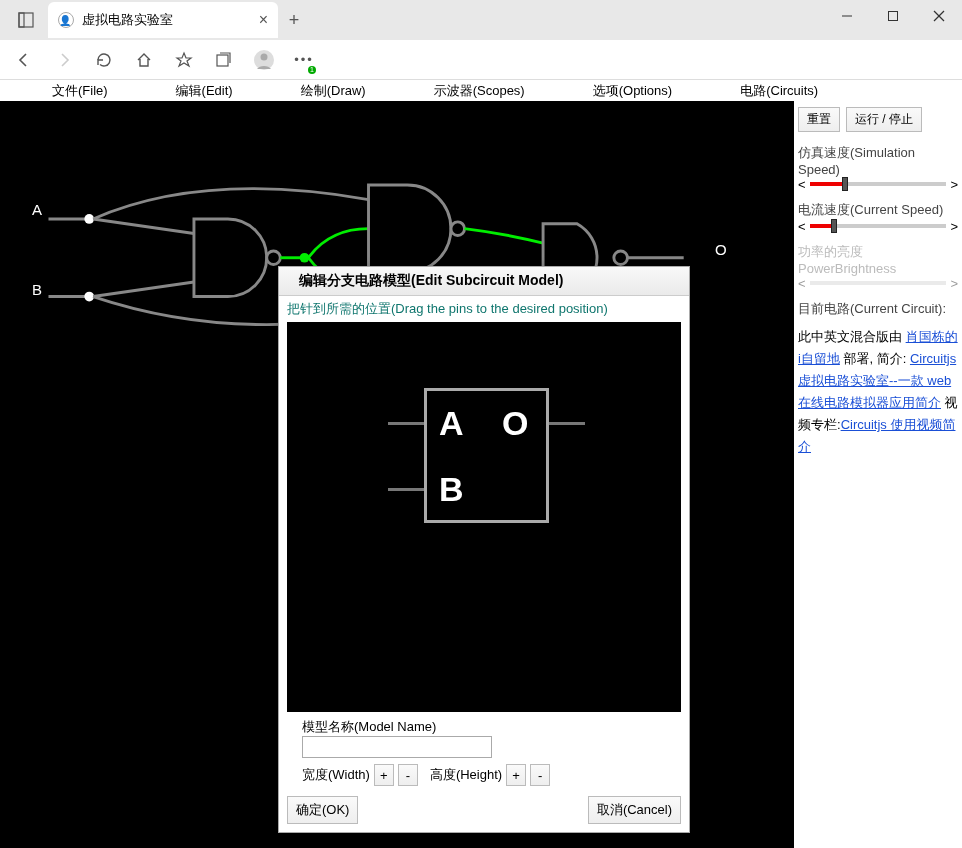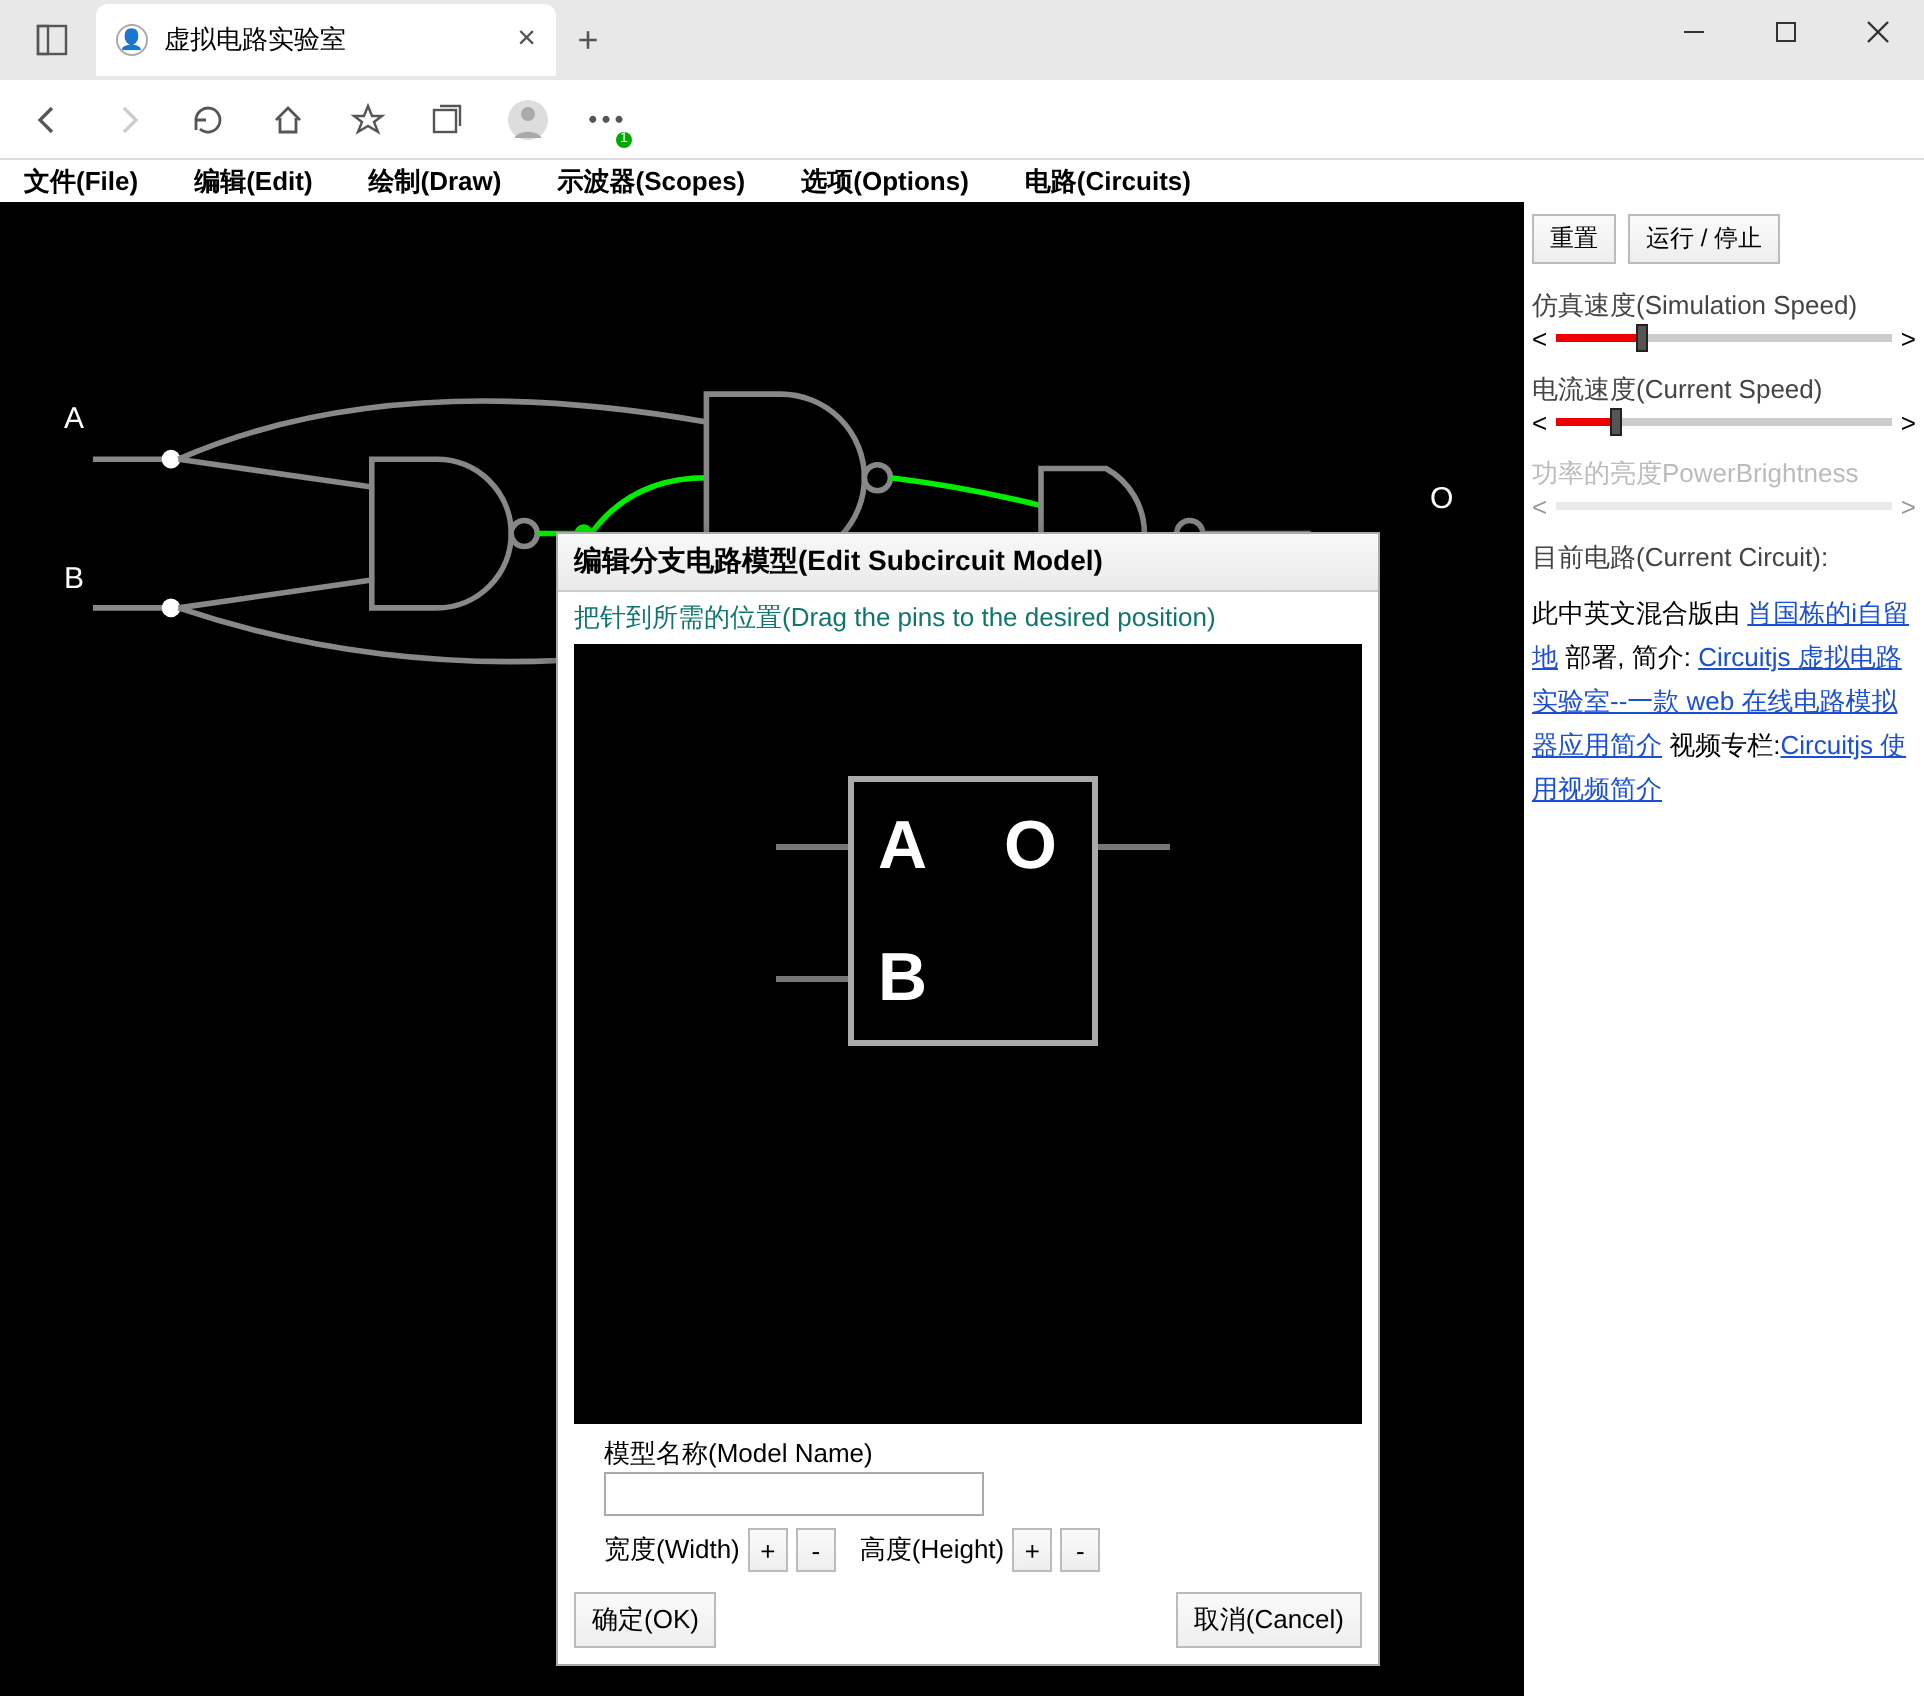--- a/index.html
+++ b/index.html
@@ -19,42 +19,42 @@
 
     .address-bar-row { height: 40px; background: #fff; display: flex; align-items: center; padding: 0 8px; gap: 8px; border-bottom: 1px solid #ddd; }
     .nav-btn { width: 32px; height: 32px; display: flex; align-items: center; justify-content: center; color: #555; font-size: 16px; cursor: pointer; border-radius: 4px; }
     .nav-btn.disabled { color: #ccc; }
     .address-bar { flex: 1; height: 30px; border: 1px solid #ccc; border-radius: 15px; display: flex; align-items: center; padding: 0 12px; gap: 8px; color: #555; }
     .address-bar .url { flex: 1; }
     .toolbar-icon { width: 32px; height: 32px; display: flex; align-items: center; justify-content: center; color: #555; cursor: pointer; position: relative; }
 
     
     .menubar { height: 21px; background: #fff; display: flex; align-items: center; padding: 0 12px; gap: 28px; font-size: 13px; }
-    .menubar span { cursor: pointer; font-weight: bold; }
+    .menubar span { cursor: pointer; font-weight: normal; margin-left: 40px; }
 
     
     .main { display: flex; height: calc(848px - 40px - 40px - 21px); background: #000; }
     .canvas-area { flex: 1; position: relative; background: #000; }
-    .right-panel { width: 200px; background: #fff; padding: 6px 4px; font-size: 13px; overflow: hidden; margin-left: 24px; }
+    .right-panel { width: 168px; background: #fff; padding: 6px 4px; font-size: 13px; overflow: hidden; margin-left: 24px; }
     .panel-buttons { display: flex; gap: 6px; margin-bottom: 12px; }
     .panel-btn { border: 1px solid #bbb; background: linear-gradient(#fafafa,#eee); padding: 3px 8px; font-size: 12px; cursor: pointer; }
     .slider-group { margin-bottom: 10px; }
     .slider-label { color: #444; font-size: 13px; }
     .slider-label.disabled { color: #bbb; }
     .slider-track { height: 14px; display: flex; align-items: center; position: relative; }
     .slider-track::before, .slider-track::after { font-size: 14px; color: #333; }
     .slider-bar { flex: 1; height: 4px; background: #ccc; margin: 0 4px; position: relative; }
     .slider-fill { position: absolute; left: 0; top: 0; bottom: 0; background: #e00; }
     .slider-thumb { position: absolute; top: -5px; width: 6px; height: 14px; background: #555; border: 1px solid #222; }
     .panel-text { font-size: 13px; line-height: 1.7; margin-top: 8px; }
     .panel-text a { color: #1a4fd6; text-decoration: underline; }
 
     
     .dialog { position: absolute; left: 278px; top: 265px; width: 412px; background: #fff; border: 1px solid #aaa; box-shadow: 0 2px 10px rgba(0,0,0,0.3); }
-    .dialog-title { background: linear-gradient(#f8f8f8,#eaeaea); padding: 5px 8px; font-weight: bold; font-size: 14px; border-bottom: 1px solid #ccc; }
+    .dialog-title { background: linear-gradient(#f8f8f8,#eaeaea); padding: 5px 20px; font-weight: bold; font-size: 14px; border-bottom: 1px solid #ccc; }
     .dialog-hint { padding: 4px 8px; font-size: 13px; color: #0f766e; }
     .dialog-canvas { margin: 0 8px; height: 390px; background: #000; position: relative; }
     .sub-box { position: absolute; left: 137px; top: 66px; width: 125px; height: 135px; border: 3px solid #aaa; background: #000; }
     .sub-pin { position: absolute; height: 3px; background: #777; width: 36px; }
     .pin-label { position: absolute; color: #fff; font-family: sans-serif; font-size: 34px; font-weight: bold; }
     .dialog-form { padding: 6px 23px; font-size: 13px; }
     .dialog-form input[type=text] { border: 1px solid #aaa; height: 22px; width: 190px; margin-bottom: 6px; display: block; }
     .dim-row { display: flex; align-items: center; gap: 4px; }
     .small-btn { border: 1px solid #bbb; background: linear-gradient(#fafafa,#eee); width: 20px; height: 22px; font-size: 13px; cursor: pointer; display: inline-flex; align-items: center; justify-content: center; }
     .dialog-buttons { display: flex; justify-content: space-between; padding: 4px 8px 8px; }

